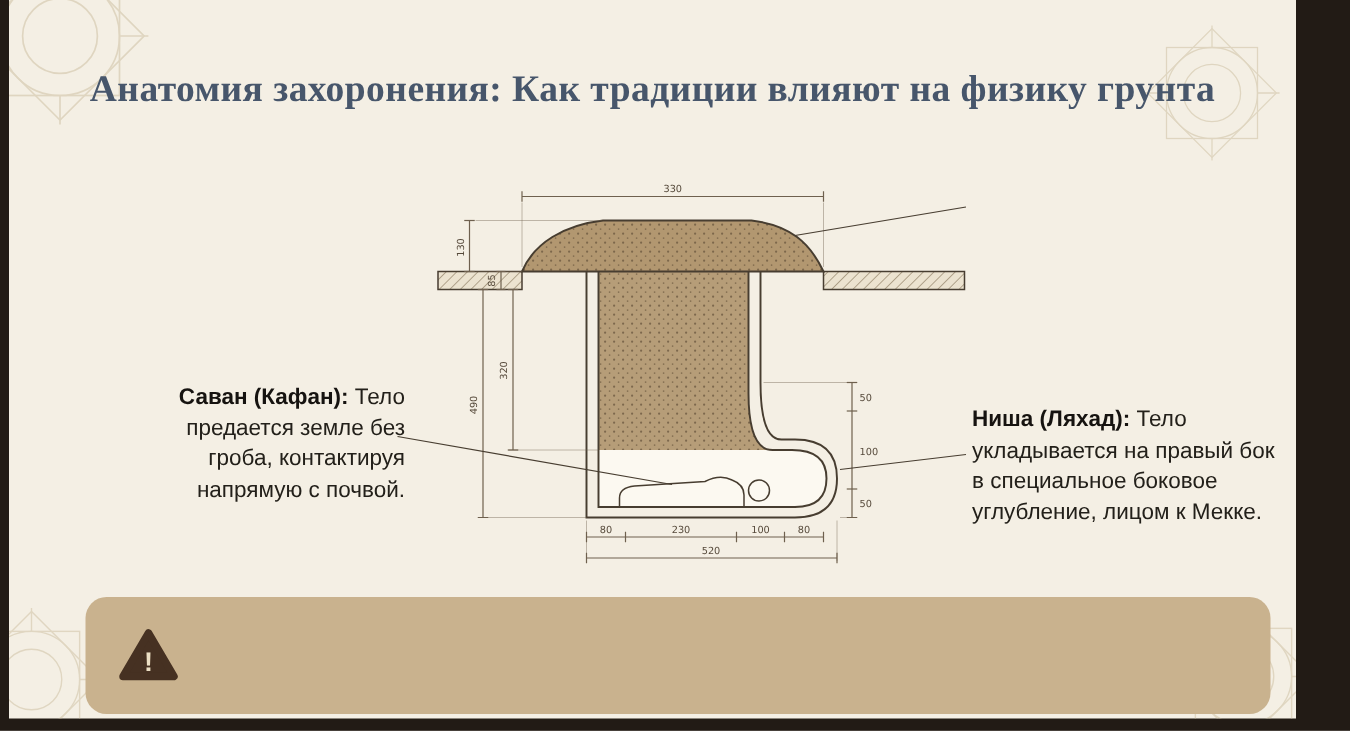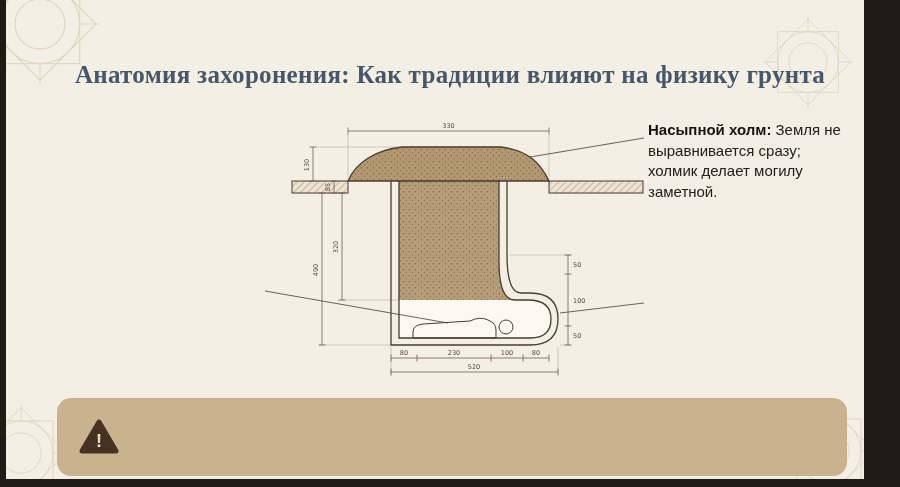--- a/index.html
+++ b/index.html
@@ -1,19 +1,19 @@
 <!DOCTYPE html>
 <html><head>
 <meta charset="utf-8">
 <style>
   html,body{margin:0;padding:0;background:#221b15;}
   .root{position:relative;width:900px;height:487px;background:#221b15;overflow:hidden;
         font-family:"Liberation Sans",sans-serif;}
   .canvas{position:absolute;left:6px;top:0;width:858px;height:479px;background:#f4efe4;overflow:hidden;}
-  .page-title{position:absolute;left:0;top:46px;width:100%;text-align:center;margin:15px;
+  .page-title{position:absolute;left:0;top:46px;width:100%;text-align:center;margin:0;
         font-family:"Liberation Serif","DejaVu Serif",serif;font-size:25px;font-weight:700;
         color:#47566b;letter-spacing:.3px;z-index:2;}
   .ann{position:absolute;font-size:15px;line-height:1.38;color:#23201a;z-index:2;margin:0;}
   .ann b{color:#161310;}
   .ann-mound{left:642px;top:120px;width:198px;}
   .ann-shroud{left:84px;top:255px;width:180px;text-align:right;}
   .ann-niche{left:642px;top:270px;width:206px;}
   .diagram{position:absolute;left:54px;top:100px;width:800px;height:310px;overflow:visible;z-index:2;}
   .dimg line{stroke:#6e604e;stroke-width:.8;}
   .dimg .ext{stroke-width:.5;opacity:.55;}
@@ -182,23 +182,24 @@
         <text x="414" y="269" text-anchor="middle">520</text>
       </g>
 
       <g>
         <line class="leader" x1="470" y1="57" x2="584" y2="38"></line>
         <line class="leader" x1="205" y1="191" x2="388" y2="223"></line>
         <line class="leader" x1="500" y1="213" x2="584" y2="203"></line>
       </g>
     </svg>
 
-    <p class="ann ann-mound"><b>Насыпной холм:</b> <span>Земля не выравнивается сразу; холмик делает могилу заметной.</span></p>
-
-
+
+    <p class="ann ann-shroud"><b>Саван (Кафан):</b> <span>Тело предается земле без гроба, контактируя напрямую с почвой.</span></p>
+
+    <p class="ann ann-niche"><b>Ниша (Ляхад):</b> <span>Тело укладывается на правый бок в специальное боковое углубление, лицом к Мекке.</span></p>
 
     <div class="warning">
       <svg class="warn-icon" viewBox="0 0 40 36">
         <path d="M20 3 L37 32 H3 Z" fill="#463122" stroke="#463122" stroke-width="5" stroke-linejoin="round"></path>
         <text x="20" y="28" text-anchor="middle" fill="#ecdfc4" font-size="18" font-weight="bold" font-family="Liberation Sans, sans-serif">!</text>
       </svg>
     </div>
 
   </div>
 </div>

